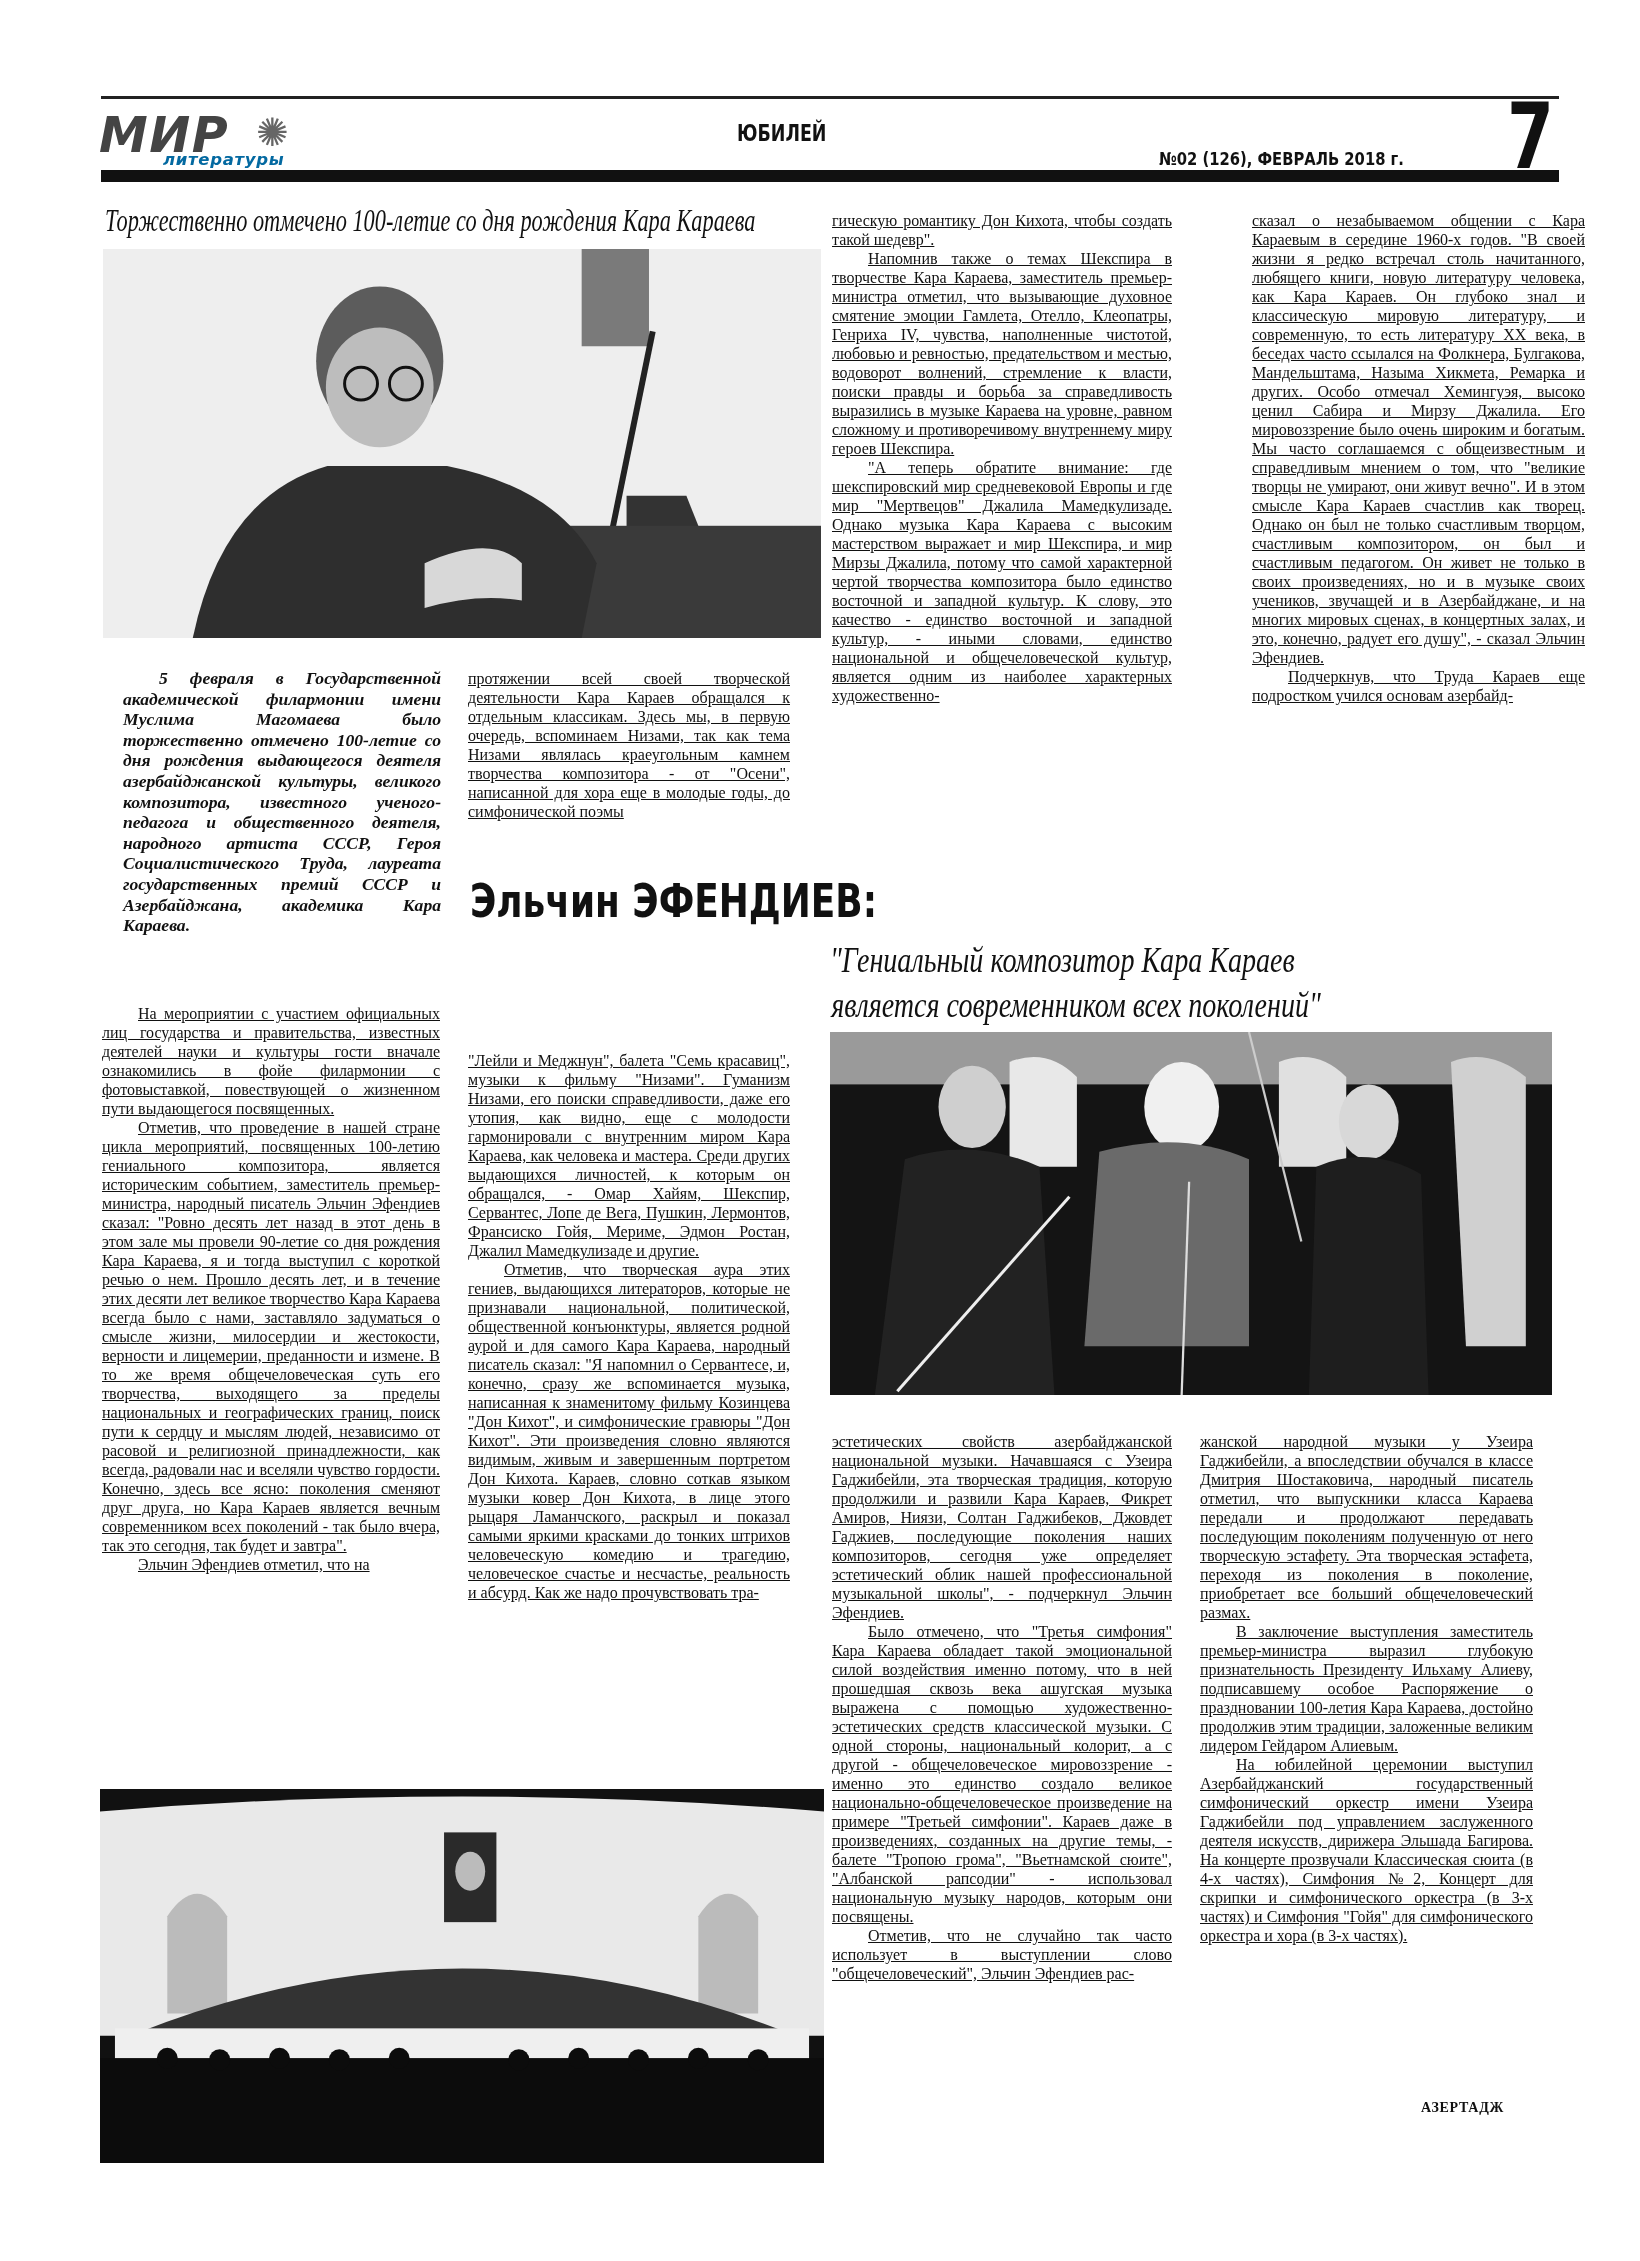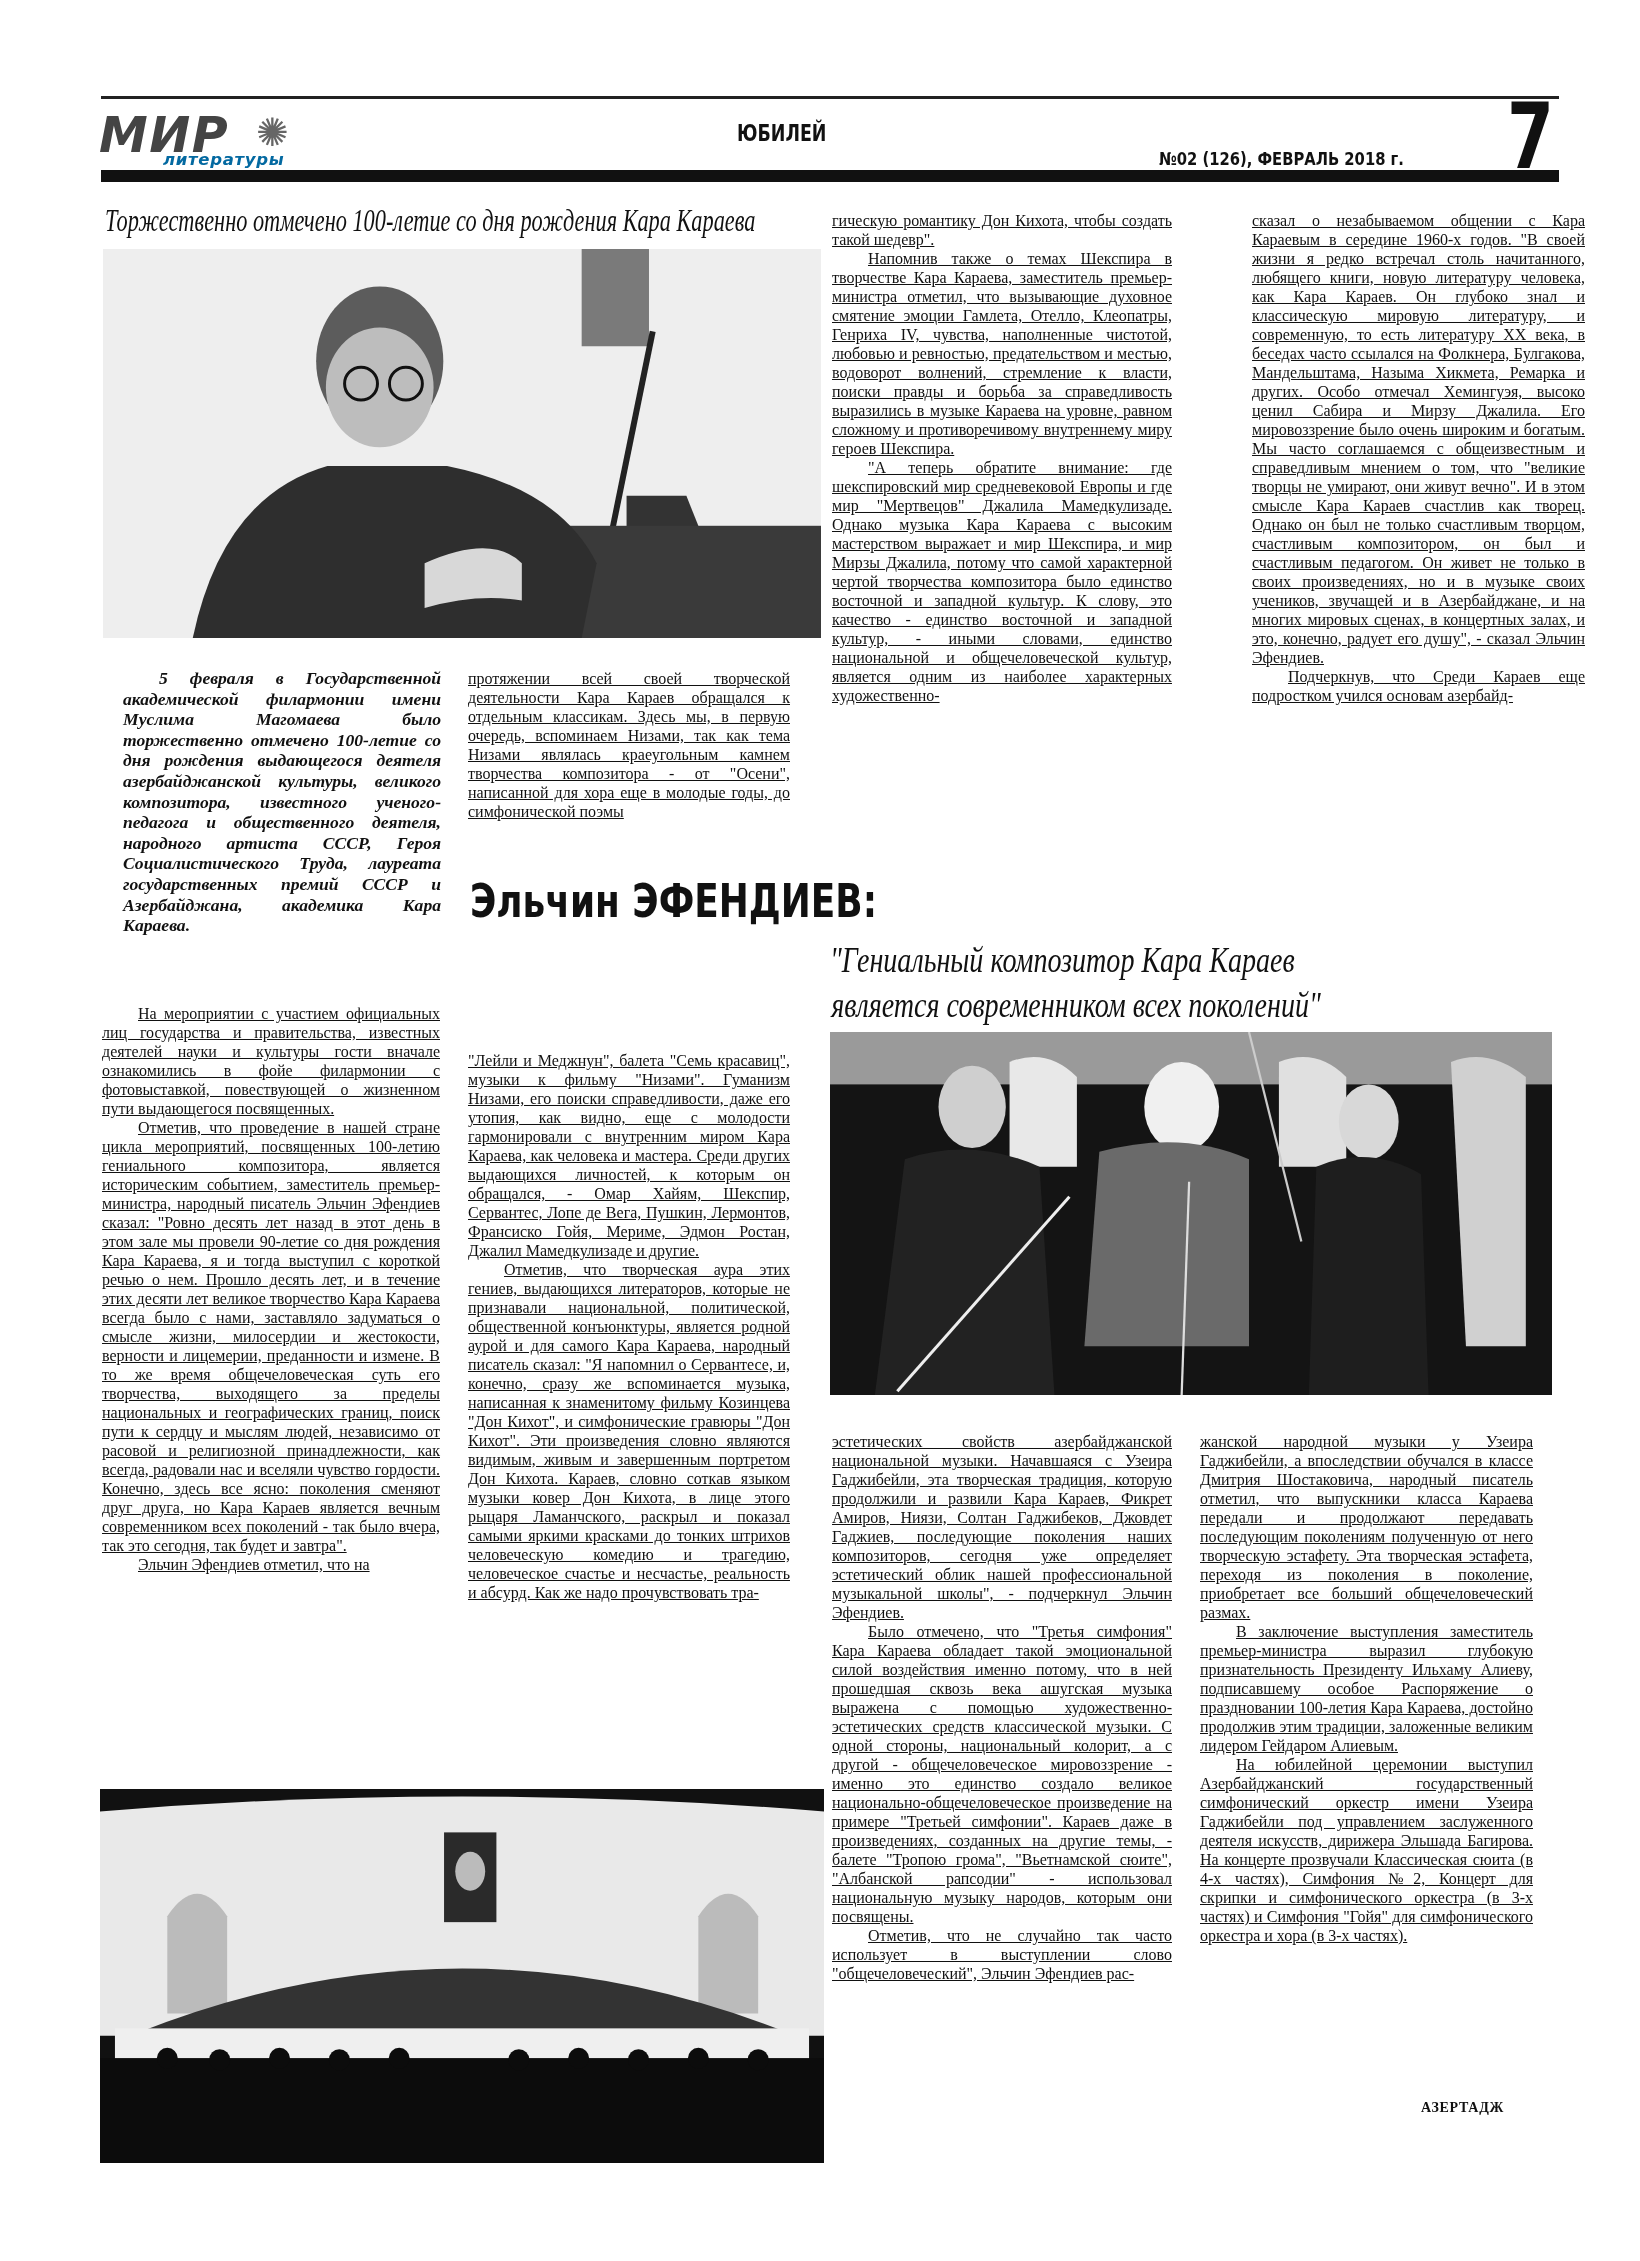--- a/index.html
+++ b/index.html
@@ -67,21 +67,21 @@
 </div>
 
 <div class="col" style="left:832px; top:211px; width:340px;">
   <p class="noindent">гическую романтику Дон Кихота, чтобы создать такой шедевр".</p>
   <p>Напомнив также о темах Шекспира в творчестве Кара Караева, заместитель премьер-министра отметил, что вызывающие духовное смятение эмоции Гамлета, Отелло, Клеопатры, Генриха IV, чувства, наполненные чистотой, любовью и ревностью, предательством и местью, водоворот волнений, стремление к власти, поиски правды и борьба за справедливость выразились в музыке Караева на уровне, равном сложному и противоречивому внутреннему миру героев Шекспира.</p>
   <p>"А теперь обратите внимание: где шекспировский мир средневековой Европы и где мир "Мертвецов" Джалила Мамедкулизаде. Однако музыка Кара Караева с высоким мастерством выражает и мир Шекспира, и мир Мирзы Джалила, потому что самой характерной чертой творчества композитора было единство восточной и западной культур. К слову, это качество - единство восточной и западной культур, - иными словами, единство национальной и общечеловеческой культур, является одним из наиболее характерных художественно-</p>
 </div>
 
 <div class="col" style="left:1252px; top:211px; width:333px;">
   <p class="noindent">сказал о незабываемом общении с Кара Караевым в середине 1960-х годов. "В своей жизни я редко встречал столь начитанного, любящего книги, новую литературу человека, как Кара Караев. Он глубоко знал и классическую мировую литературу, и современную, то есть литературу XX века, в беседах часто ссылался на Фолкнера, Булгакова, Мандельштама, Назыма Хикмета, Ремарка и других. Особо отмечал Хемингуэя, высоко ценил Сабира и Мирзу Джалила. Его мировоззрение было очень широким и богатым. Мы часто соглашаемся с общеизвестным и справедливым мнением о том, что "великие творцы не умирают, они живут вечно". И в этом смысле Кара Караев счастлив как творец. Однако он был не только счастливым творцом, счастливым композитором, он был и счастливым педагогом. Он живет не только в своих произведениях, но и в музыке своих учеников, звучащей и в Азербайджане, и на многих мировых сценах, в концертных залах, и это, конечно, радует его душу", - сказал Эльчин Эфендиев.</p>
-  <p>Подчеркнув, что Среди Караев еще подростком учился основам азербайд-</p>
+  <p>Подчеркнув, что Труда Караев еще подростком учился основам азербайд-</p>
 </div>
 
 <div class="abs big-name">Эльчин ЭФЕНДИЕВ:</div>
 <div class="abs quote-head">
   <div>"Гениальный композитор Кара Караев</div>
   <div style="padding-left:1.5px;">является современником всех поколений"</div>
 </div>
 
 <div class="photo" style="left:830px; top:1032px; width:722px; height:363px;">
   <svg viewBox="0 0 965 485" preserveAspectRatio="none">

